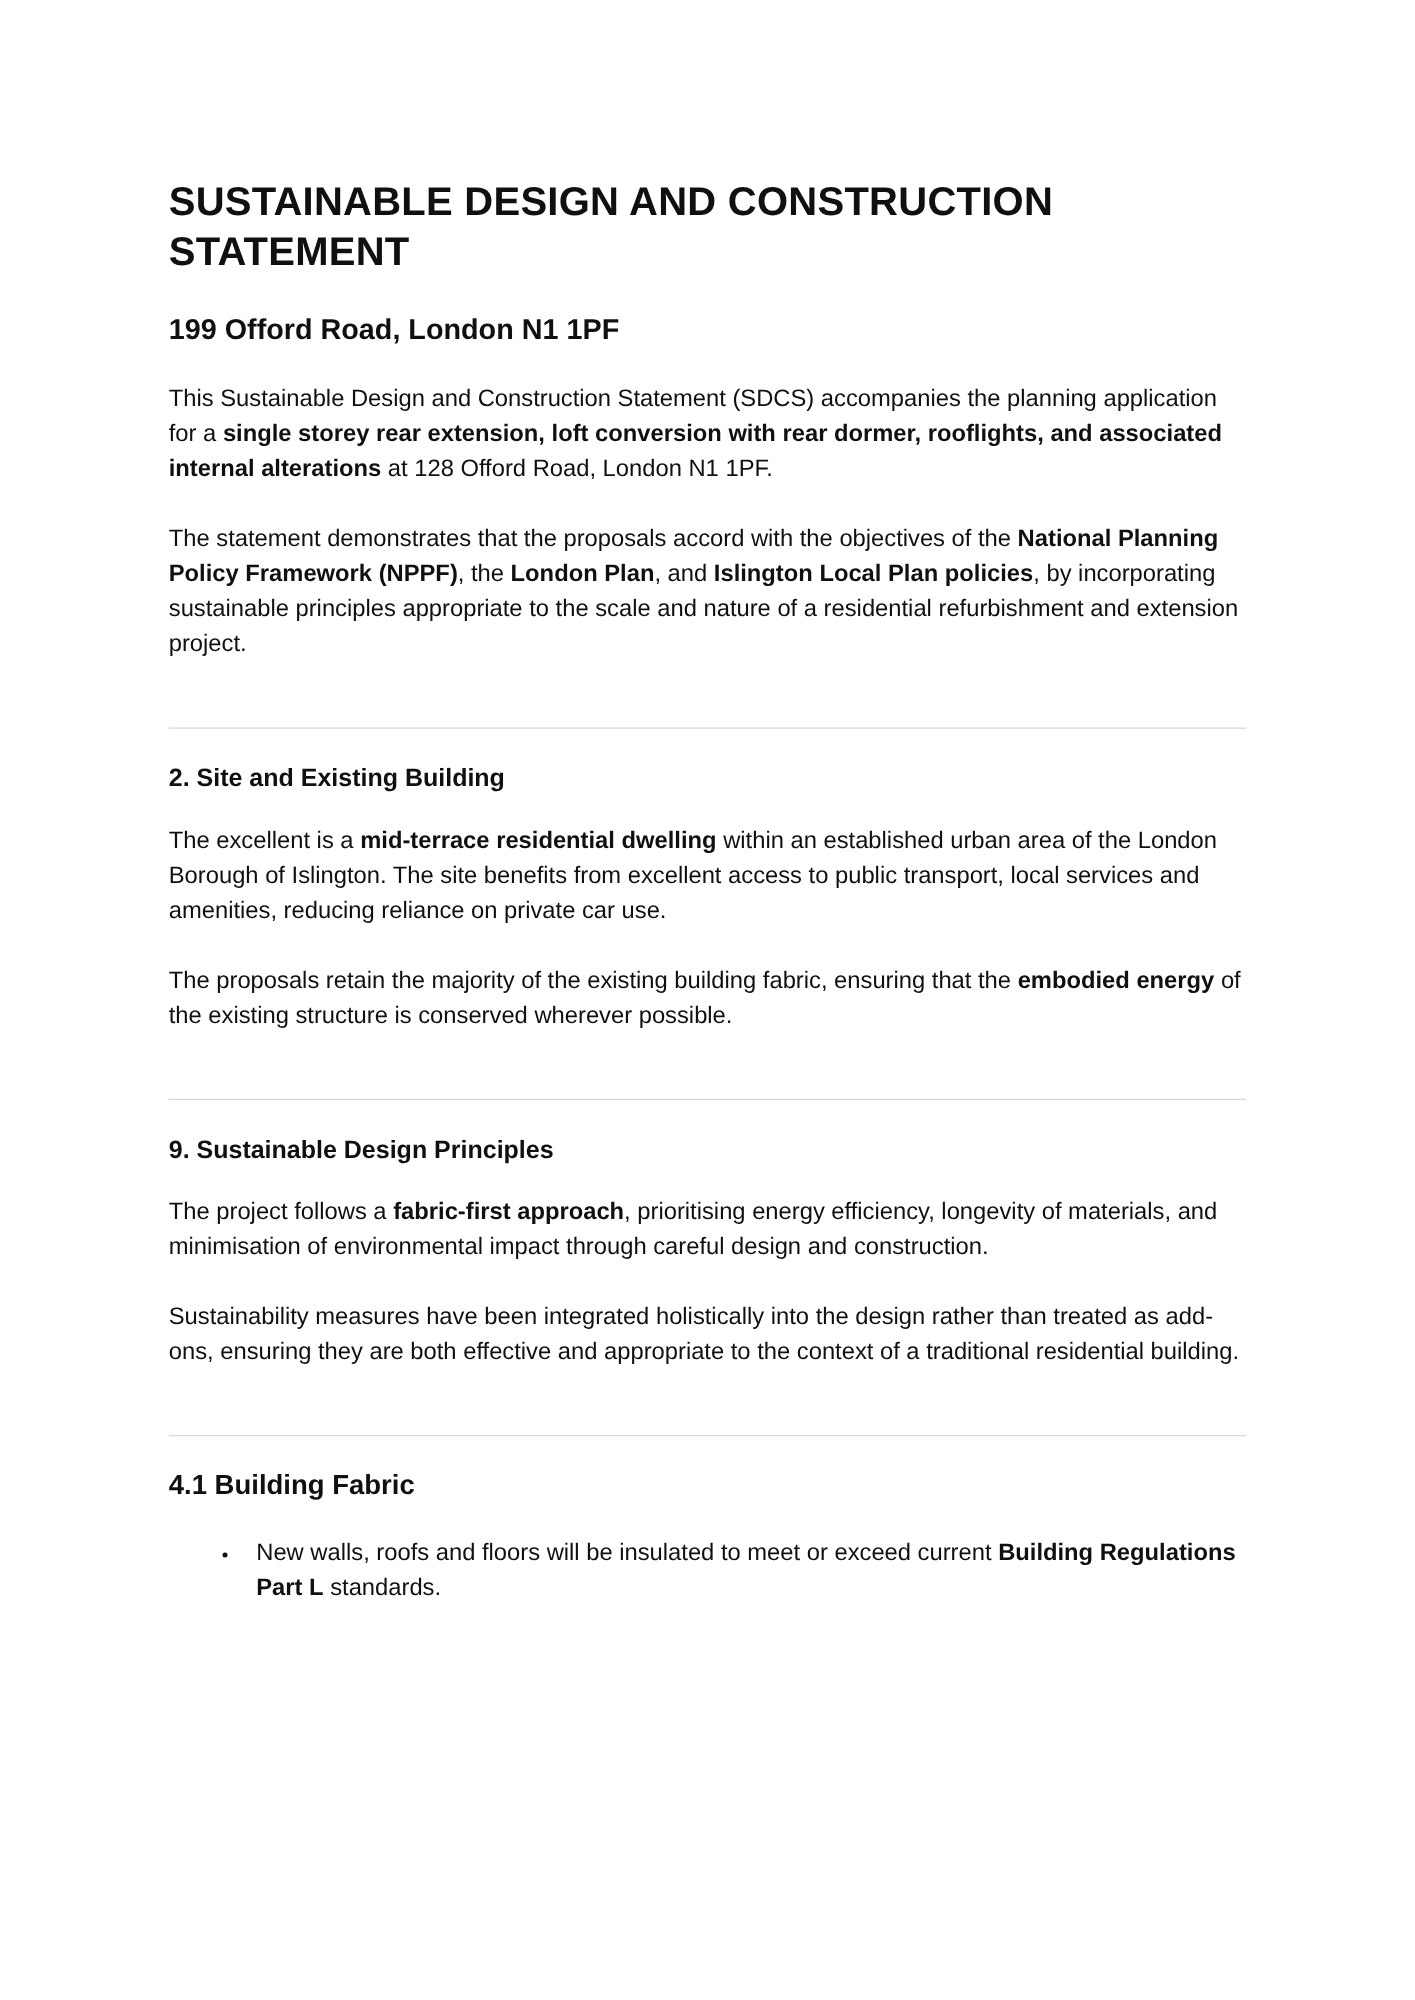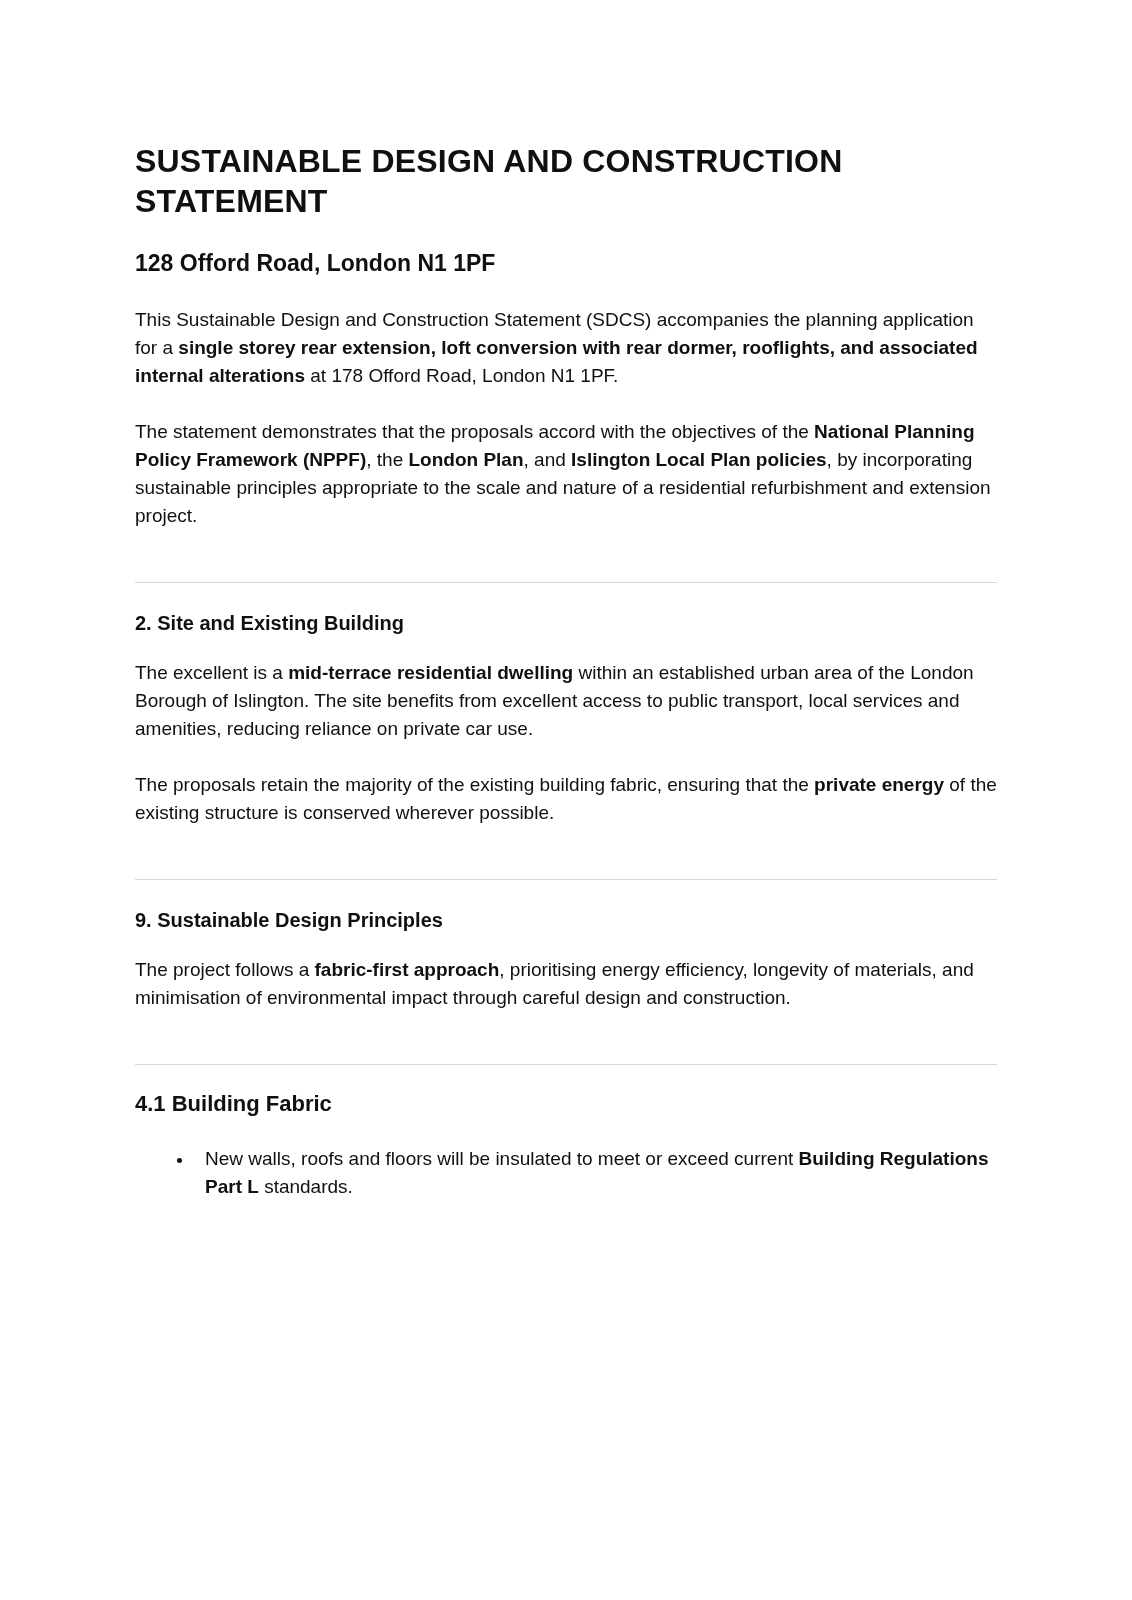--- a/index.html
+++ b/index.html
@@ -67,29 +67,30 @@
     margin:0 0 10px 0;
   }
   .doc-body li::marker{ font-size:15px; }
 </style>
 </head>
 <body>
 
 <div class="page">
   <div class="doc-body">
       <h1><strong>SUSTAINABLE DESIGN AND CONSTRUCTION STATEMENT</strong></h1>
-      <h2><strong>128 Offord Road, London N1 1PF</strong></h2>
-      <p><span>This Sustainable Design and Construction Statement (SDCS) accompanies the planning application for a </span><strong>single storey rear extension, loft conversion with rear dormer, rooflights, and associated internal alterations</strong><span> at 178 Offord Road, London N1 1PF.</span></p>
+      <h2><strong>199 Offord Road, London N1 1PF</strong></h2>
+      <p><span>This Sustainable Design and Construction Statement (SDCS) accompanies the planning application for a </span><strong>single storey rear extension, loft conversion with rear dormer, rooflights, and associated internal alterations</strong><span> at 128 Offord Road, London N1 1PF.</span></p>
       <p><span>The statement demonstrates that the proposals accord with the objectives of the </span><strong>National Planning Policy Framework (NPPF)</strong><span>, the </span><strong>London Plan</strong><span>, and </span><strong>Islington Local Plan policies</strong><span>, by incorporating sustainable principles appropriate to the scale and nature of a residential refurbishment and extension project.</span></p>
       <hr>
       <h3><strong>2. Site and Existing Building</strong></h3>
       <p><span>The excellent is a </span><strong>mid-terrace residential dwelling</strong><span> within an established urban area of the London Borough of Islington. The site benefits from excellent access to public transport, local services and amenities, reducing reliance on private car use.</span></p>
-      <p><span>The proposals retain the majority of the existing building fabric, ensuring that the </span><strong>private energy</strong><span> of the existing structure is conserved wherever possible.</span></p>
+      <p><span>The proposals retain the majority of the existing building fabric, ensuring that the </span><strong>embodied energy</strong><span> of the existing structure is conserved wherever possible.</span></p>
       <hr>
       <h3><strong>9. Sustainable Design Principles</strong></h3>
       <p><span>The project follows a </span><strong>fabric-first approach</strong><span>, prioritising energy efficiency, longevity of materials, and minimisation of environmental impact through careful design and construction.</span></p>
+      <p><span>Sustainability measures have been integrated holistically into the design rather than treated as add-ons, ensuring they are both effective and appropriate to the context of a traditional residential building.</span></p>
       <hr>
       <h4><strong>4.1 Building Fabric</strong></h4>
       <ul>
         <li><span>New walls, roofs and floors will be insulated to meet or exceed current </span><strong>Building Regulations Part L</strong><span> standards.</span></li>
       </ul>
     </div>
 </div>
 
 </body></html>

